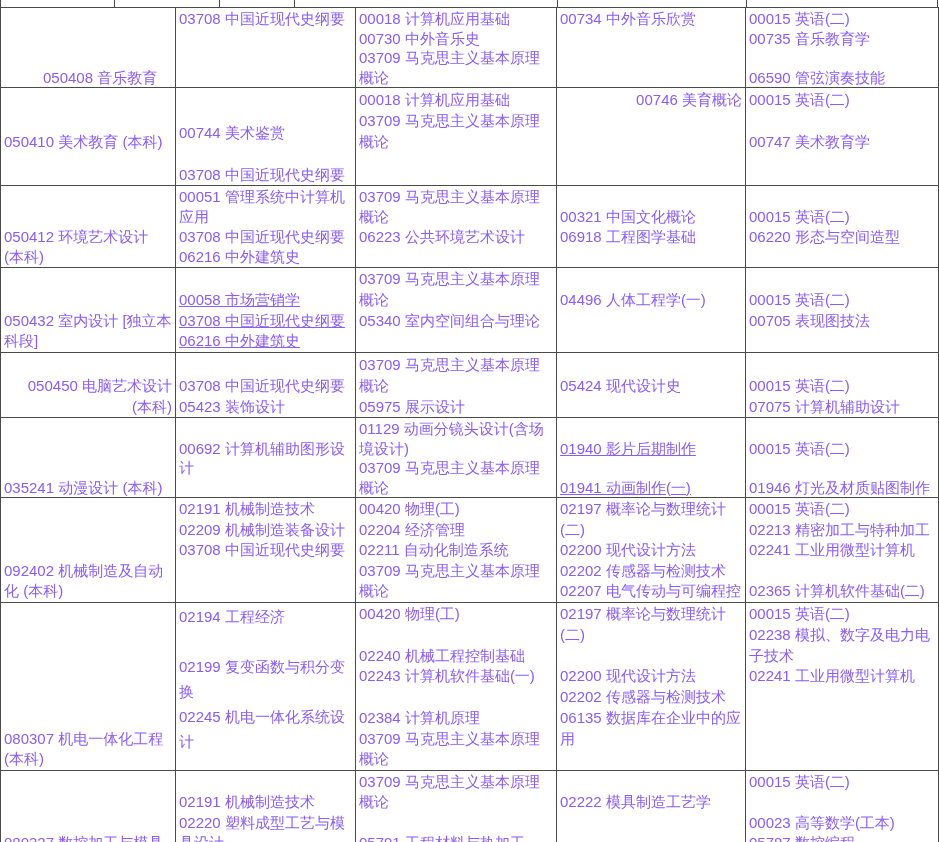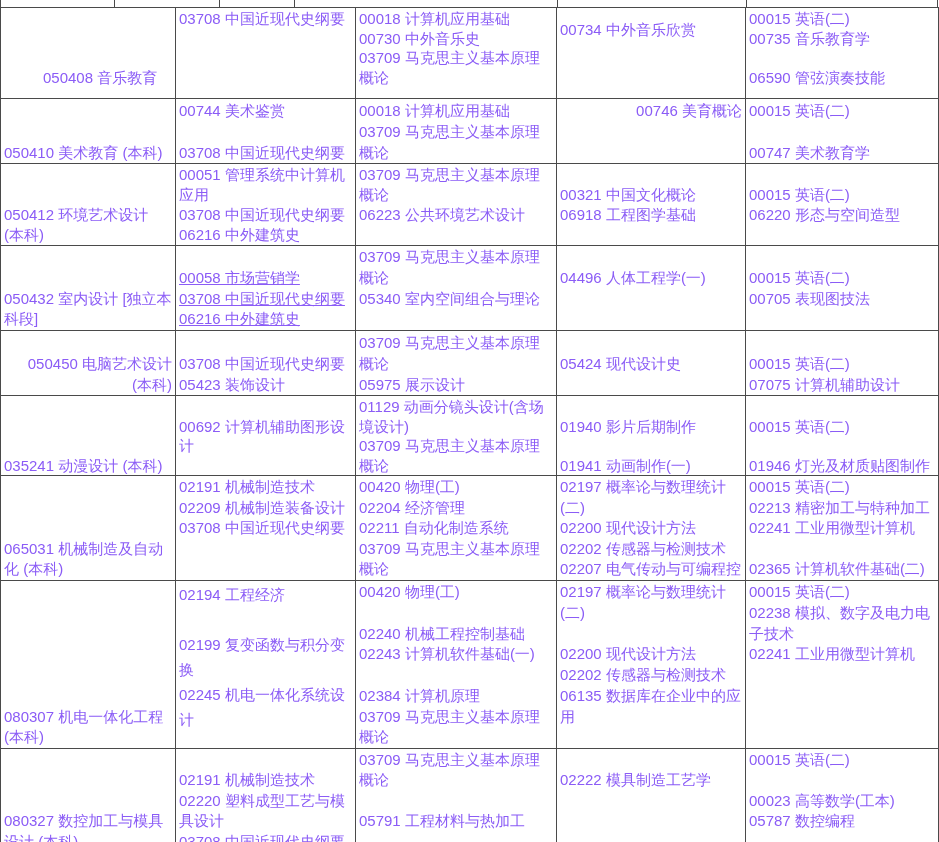--- a/index.html
+++ b/index.html
@@ -83,37 +83,37 @@
           </td>
           <td>
             <div class="cellbox" style="height: 78px; line-height: 19.5px;">03708 中国近现代史纲要</div>
           </td>
           <td>
             <div class="cellbox" style="height: 78px; line-height: 19.5px;">00018 计算机应用基础
 00730 中外音乐史
 03709 马克思主义基本原理概论</div>
           </td>
           <td>
-            <div class="cellbox" style="height: 78px; line-height: 19.5px; margin-top: 11px;">00734 中外音乐欣赏</div>
+            <div class="cellbox" style="height: 78px; line-height: 19.5px;">00734 中外音乐欣赏</div>
           </td>
           <td>
             <div class="cellbox" style="height: 78px; line-height: 19.5px;">00015 英语(二)
 00735 音乐教育学
 
 06590 管弦演奏技能</div>
           </td>
         </tr>
         <tr style="height: 65px;">
           <td>
             <div class="cellbox" style="height: 63px; line-height: 21px;">
 
 050410 美术教育 (本科)</div>
           </td>
           <td>
-            <div class="cellbox" style="height: 63px; line-height: 21px;">00744 美术鉴赏
+            <div class="cellbox" style="height: 63px; line-height: 21px; margin-top: 33px;">00744 美术鉴赏
 
 03708 中国近现代史纲要</div>
           </td>
           <td>
             <div class="cellbox" style="height: 63px; line-height: 21px;">00018 计算机应用基础
 03709 马克思主义基本原理概论</div>
           </td>
           <td>
             <div class="cellbox" style="height: 63px; line-height: 21px; text-align: right;">00746 美育概论</div>
           </td>
@@ -210,38 +210,38 @@
             <div class="cellbox" style="height: 78px; line-height: 19.5px;">
 00692 计算机辅助图形设计
 
 03708 中国近现代史纲要</div>
           </td>
           <td>
             <div class="cellbox" style="height: 78px; line-height: 19.5px;">01129 动画分镜头设计(含场境设计)
 03709 马克思主义基本原理概论</div>
           </td>
           <td>
-            <div class="cellbox" style="height: 78px; line-height: 19.5px;">
+            <div class="cellbox" style="height: 78px; line-height: 19.5px; text-decoration: underline;">
 01940 影片后期制作
 
 01941 动画制作(一)</div>
           </td>
           <td>
             <div class="cellbox" style="height: 78px; line-height: 19.5px;">
 00015 英语(二)
 
 01946 灯光及材质贴图制作</div>
           </td>
         </tr>
         <tr style="height: 105px;">
           <td>
             <div class="cellbox" style="height: 103px; line-height: 20.6px;">
 
 
-065031 机械制造及自动化 (本科)</div>
+092402 机械制造及自动化 (本科)</div>
           </td>
           <td>
             <div class="cellbox" style="height: 103px; line-height: 20.6px;">02191 机械制造技术
 02209 机械制造装备设计
 03708 中国近现代史纲要</div>
           </td>
           <td>
             <div class="cellbox" style="height: 103px; line-height: 20.6px;">00420 物理(工)
 02204 经济管理
 02211 自动化制造系统

